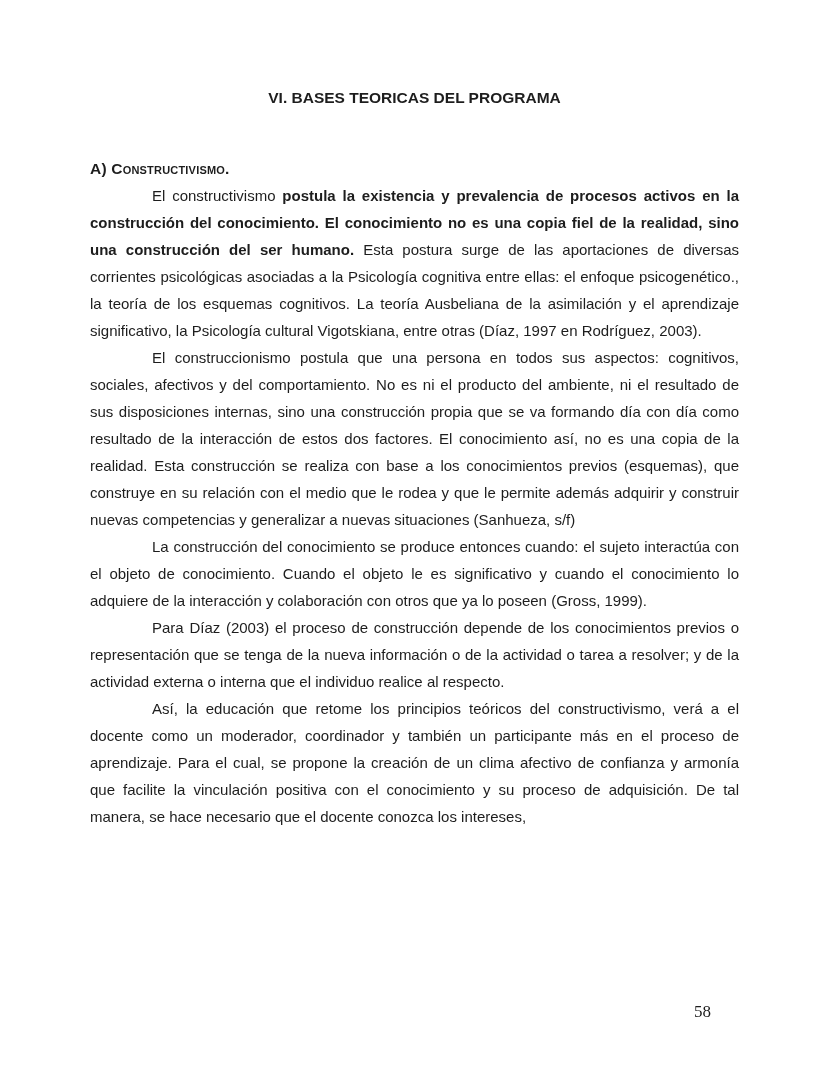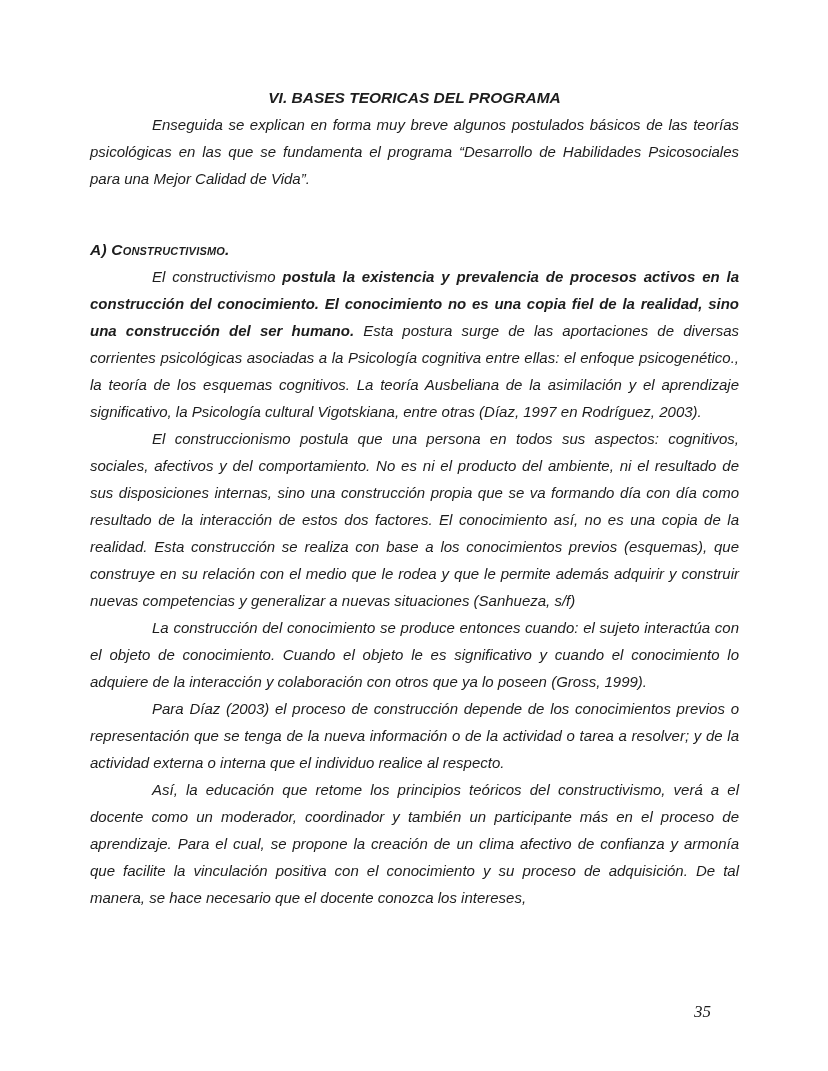--- a/index.html
+++ b/index.html
@@ -7,21 +7,20 @@
     padding: 0;
     background: #ffffff;
   }
   .page {
     position: relative;
     width: 828px;
     height: 1071px;
     background: #ffffff;
     overflow: hidden;
     font-family: "Liberation Sans", sans-serif;
-    font-style: italic;
   }
   .content {
     position: absolute;
     left: 90px;
     top: 84px;
     width: 649px;
     font-size: 15px;
     line-height: 27px;
     color: #1d1d1d;
     text-align: justify;
@@ -61,23 +60,22 @@
     line-height: 22px;
   }
 </style>
 </head>
 <body>
 
 <div class="page">
   <div class="content">
     <h1 class="title">VI. BASES TEORICAS DEL PROGRAMA</h1>
     <div>
-        <p class="para"><span class="regular">Enseguida se explican en forma muy breve algunos postulados básicos de las teorías psicológicas en las que se fundamenta el programa “Desarrollo de Habilidades Psicosociales para una Mejor Calidad de Vida”.</span></p>
         <h2 class="heading">A) Constructivismo.</h2>
         <p class="para"><span class="regular">El constructivismo </span><span class="bold">postula la existencia y prevalencia  de procesos activos en la construcción del conocimiento. El conocimiento  no es una copia fiel de la realidad, sino una construcción del ser humano.</span><span class="regular"> Esta postura surge de las aportaciones de diversas corrientes psicológicas asociadas a la Psicología cognitiva entre ellas: el enfoque psicogenético., la teoría de los esquemas cognitivos. La teoría Ausbeliana de la asimilación y el aprendizaje significativo, la Psicología cultural Vigotskiana, entre otras (Díaz, 1997 en Rodríguez, 2003).</span></p>
         <p class="para"><span class="regular">El construccionismo postula que una persona en todos sus aspectos: cognitivos, sociales, afectivos y del comportamiento. No es ni el producto  del ambiente, ni el resultado de sus disposiciones internas, sino una construcción propia que se va formando día con día como resultado de la interacción de estos dos factores. El conocimiento así, no es una copia de la realidad. Esta construcción  se realiza con base a los conocimientos previos (esquemas), que construye en su relación con el medio que le rodea y que le permite además adquirir y construir nuevas competencias y generalizar a nuevas situaciones (Sanhueza, s/f)</span></p>
         <p class="para"><span class="regular">La construcción del conocimiento se produce entonces cuando: el sujeto interactúa con el objeto de conocimiento. Cuando el objeto le es significativo y cuando el conocimiento lo adquiere de la interacción y colaboración con otros que ya lo poseen (Gross, 1999).</span></p>
         <p class="para"><span class="regular">Para Díaz (2003) el proceso de construcción depende de los conocimientos previos  o representación que se tenga de la nueva información o de la actividad o tarea a resolver; y de la actividad externa o interna que el individuo realice al respecto.</span></p>
         <p class="para"><span class="regular">Así, la educación que retome los principios teóricos del constructivismo, verá a el docente como un moderador, coordinador y también un participante más en el proceso de aprendizaje. Para el cual, se propone la creación de un clima afectivo de confianza y armonía que facilite la vinculación positiva con el conocimiento y su proceso de adquisición. De tal manera, se hace necesario que el docente conozca los intereses,</span></p>
       </div>
   </div>
-  <div class="page-number">35</div>
+  <div class="page-number">58</div>
 </div>
 
 </body></html>

